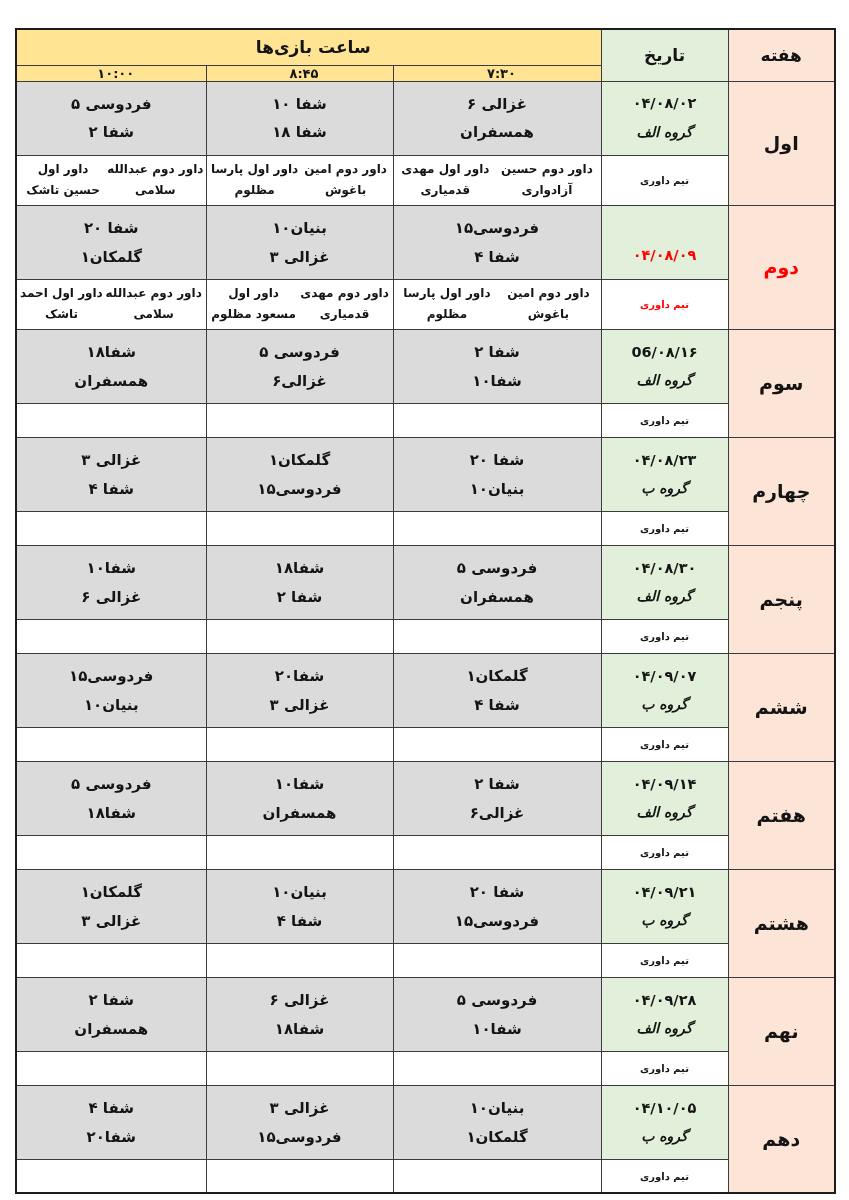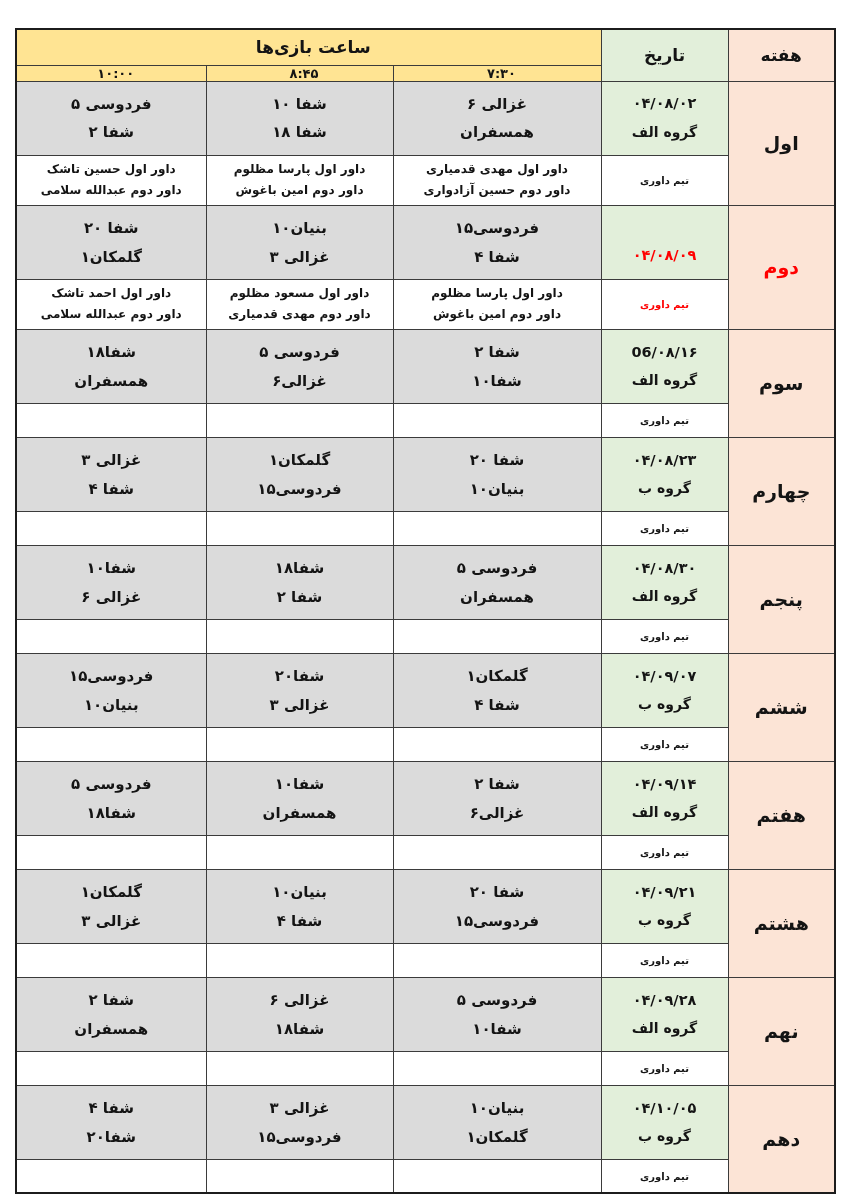--- a/index.html
+++ b/index.html
@@ -44,22 +44,22 @@
   .col-label{font-size:17px;}
   .week-cell{font-size:19px;}
   tr.match-row{height:74px;}
   tr.ref-row{height:34px;}
   .stack{
     display:flex;flex-direction:column;justify-content:space-evenly;
     height:72px;padding:2px 4px;
   }
   .team{font-size:15px;line-height:1.2;}
   .date-text{font-size:14.5px;line-height:1.2;}
-  .group-text{font-size:14px;line-height:1.2;}
-  .rstack{display:flex;flex-direction:column;justify-content:flex-start;padding:3px 2px;}
+  .group-text{font-size:14px;line-height:1.2;font-style:italic;}
+  .rstack{display:flex;flex-direction:row;justify-content:flex-start;padding:3px 2px;}
   .ref{font-size:12px;line-height:1.8;}
   .refteam{font-size:10px;}
   .hl-red{color:var(--highlight-red);margin-top:39px;}
 </style>
 </head>
 <body>
 
 <div class="sheet">
   <table class="schedule">
     <colgroup>

